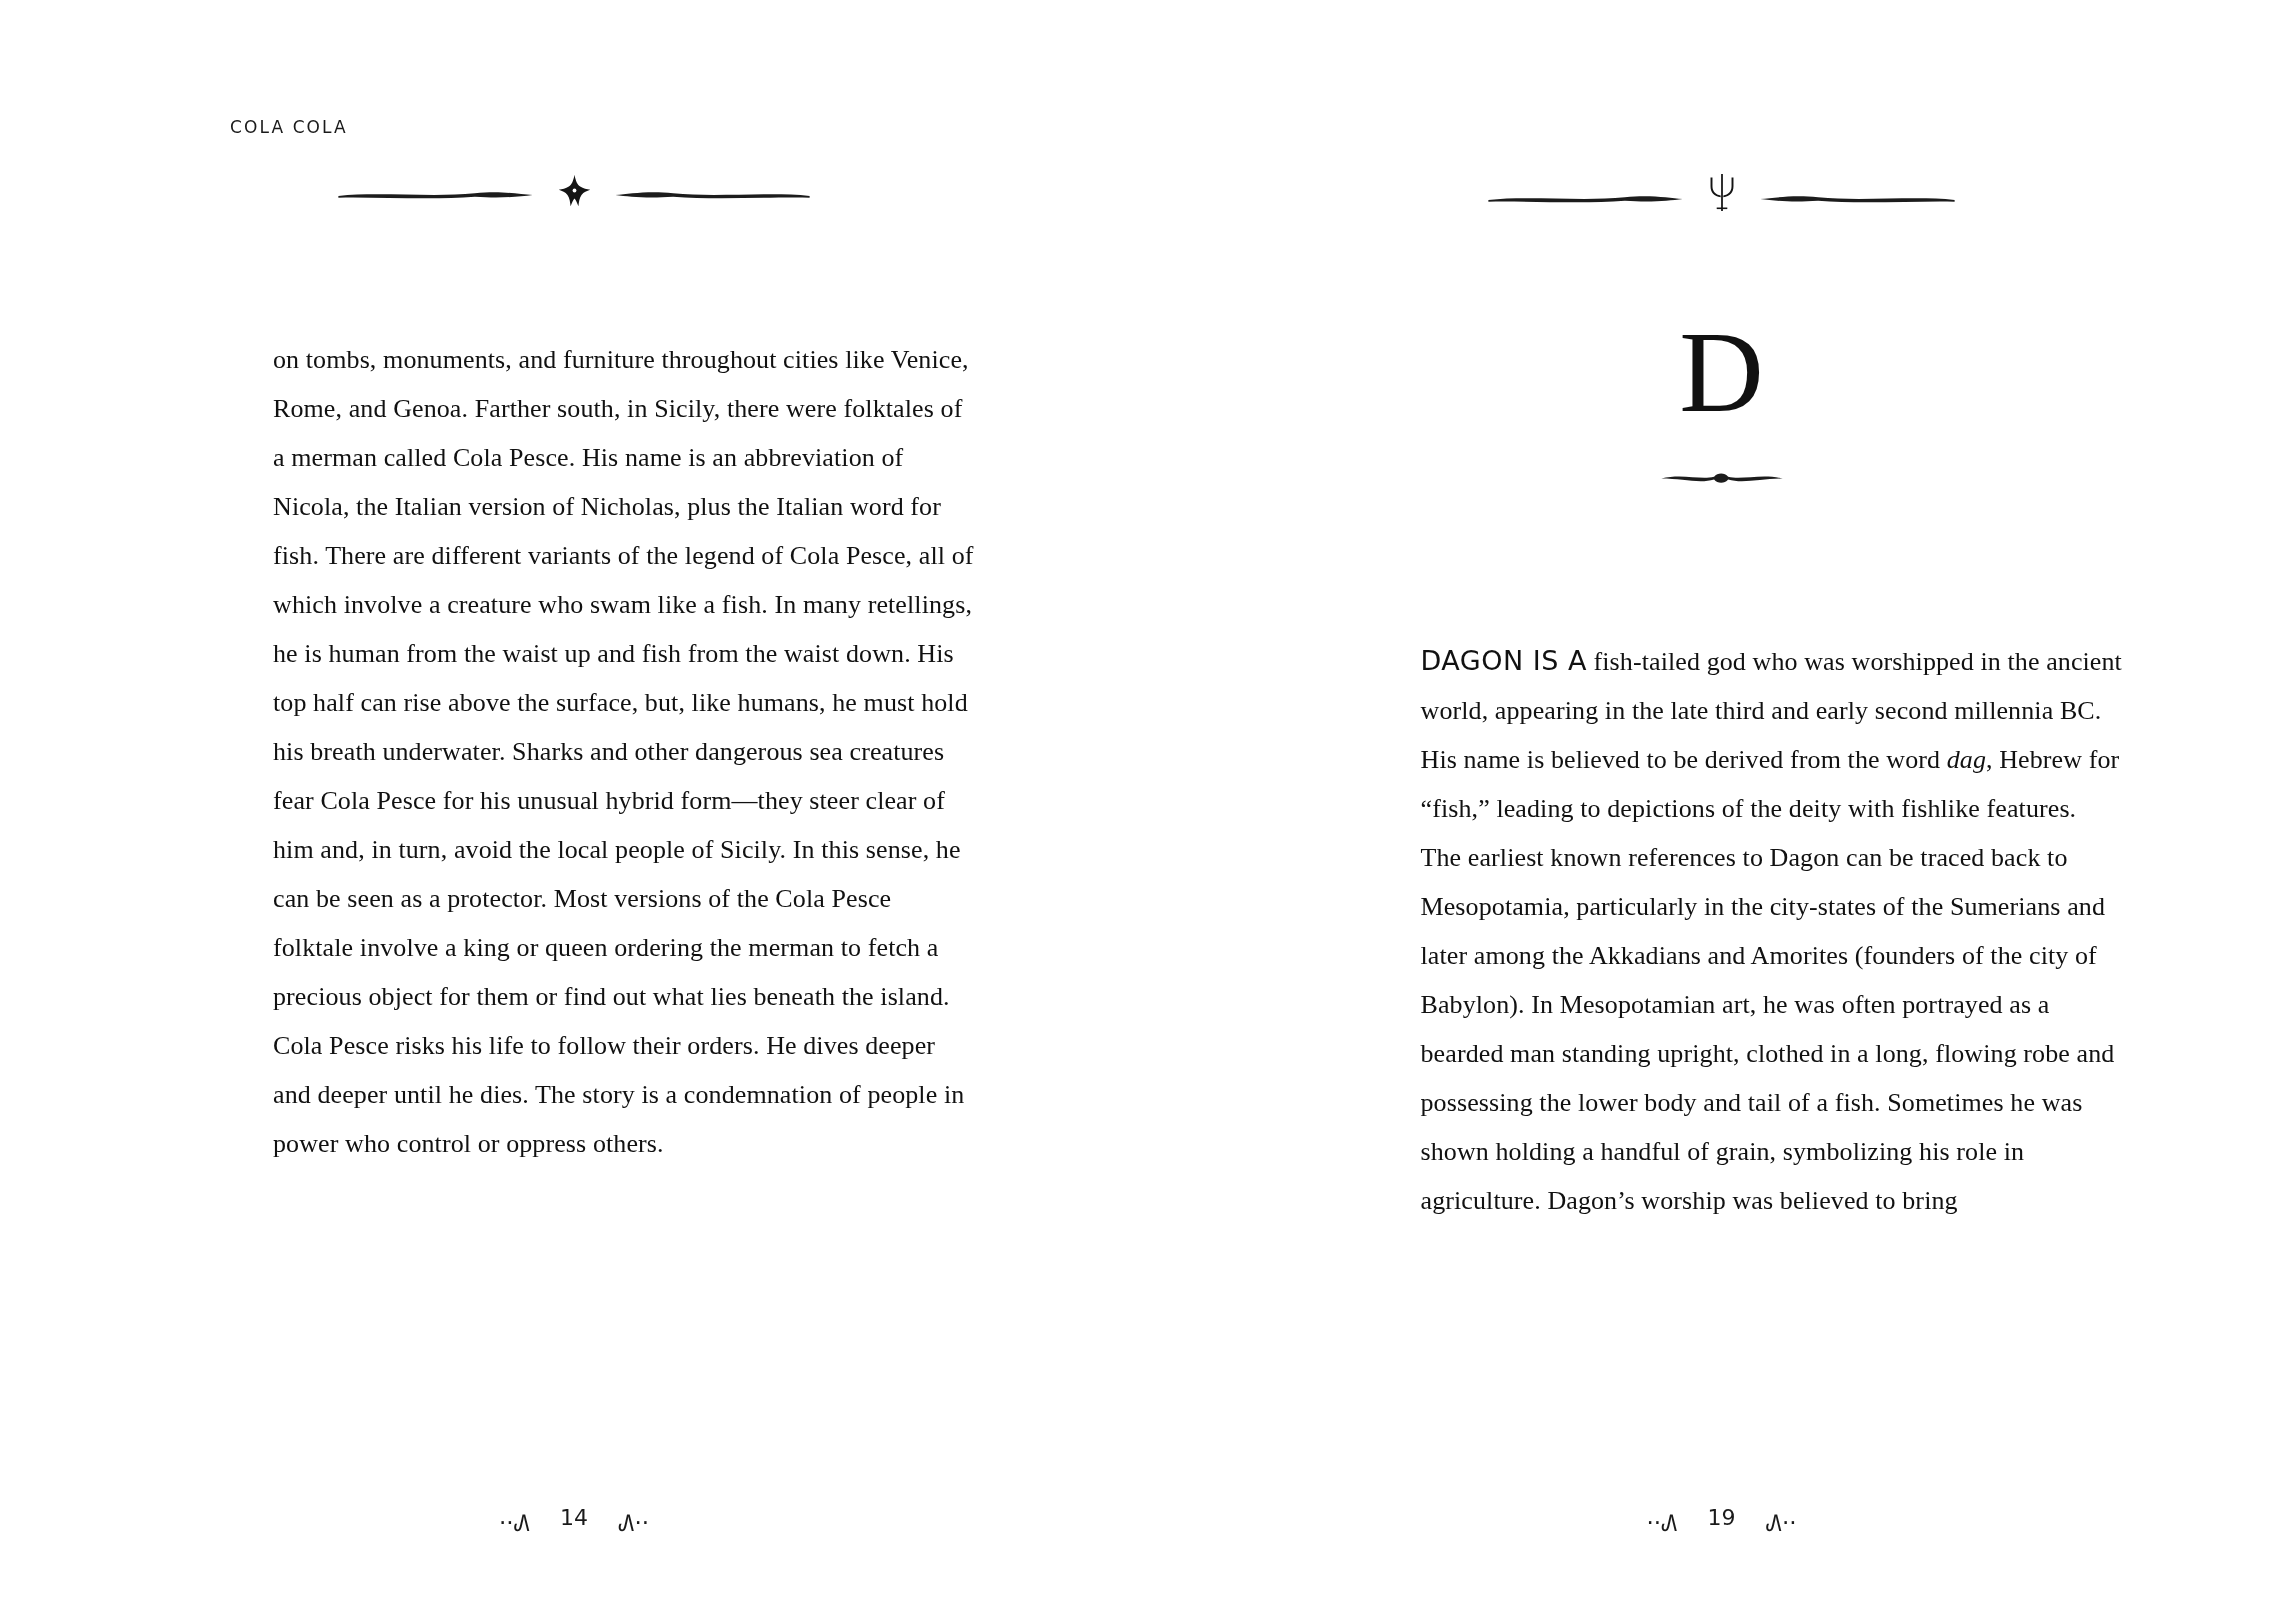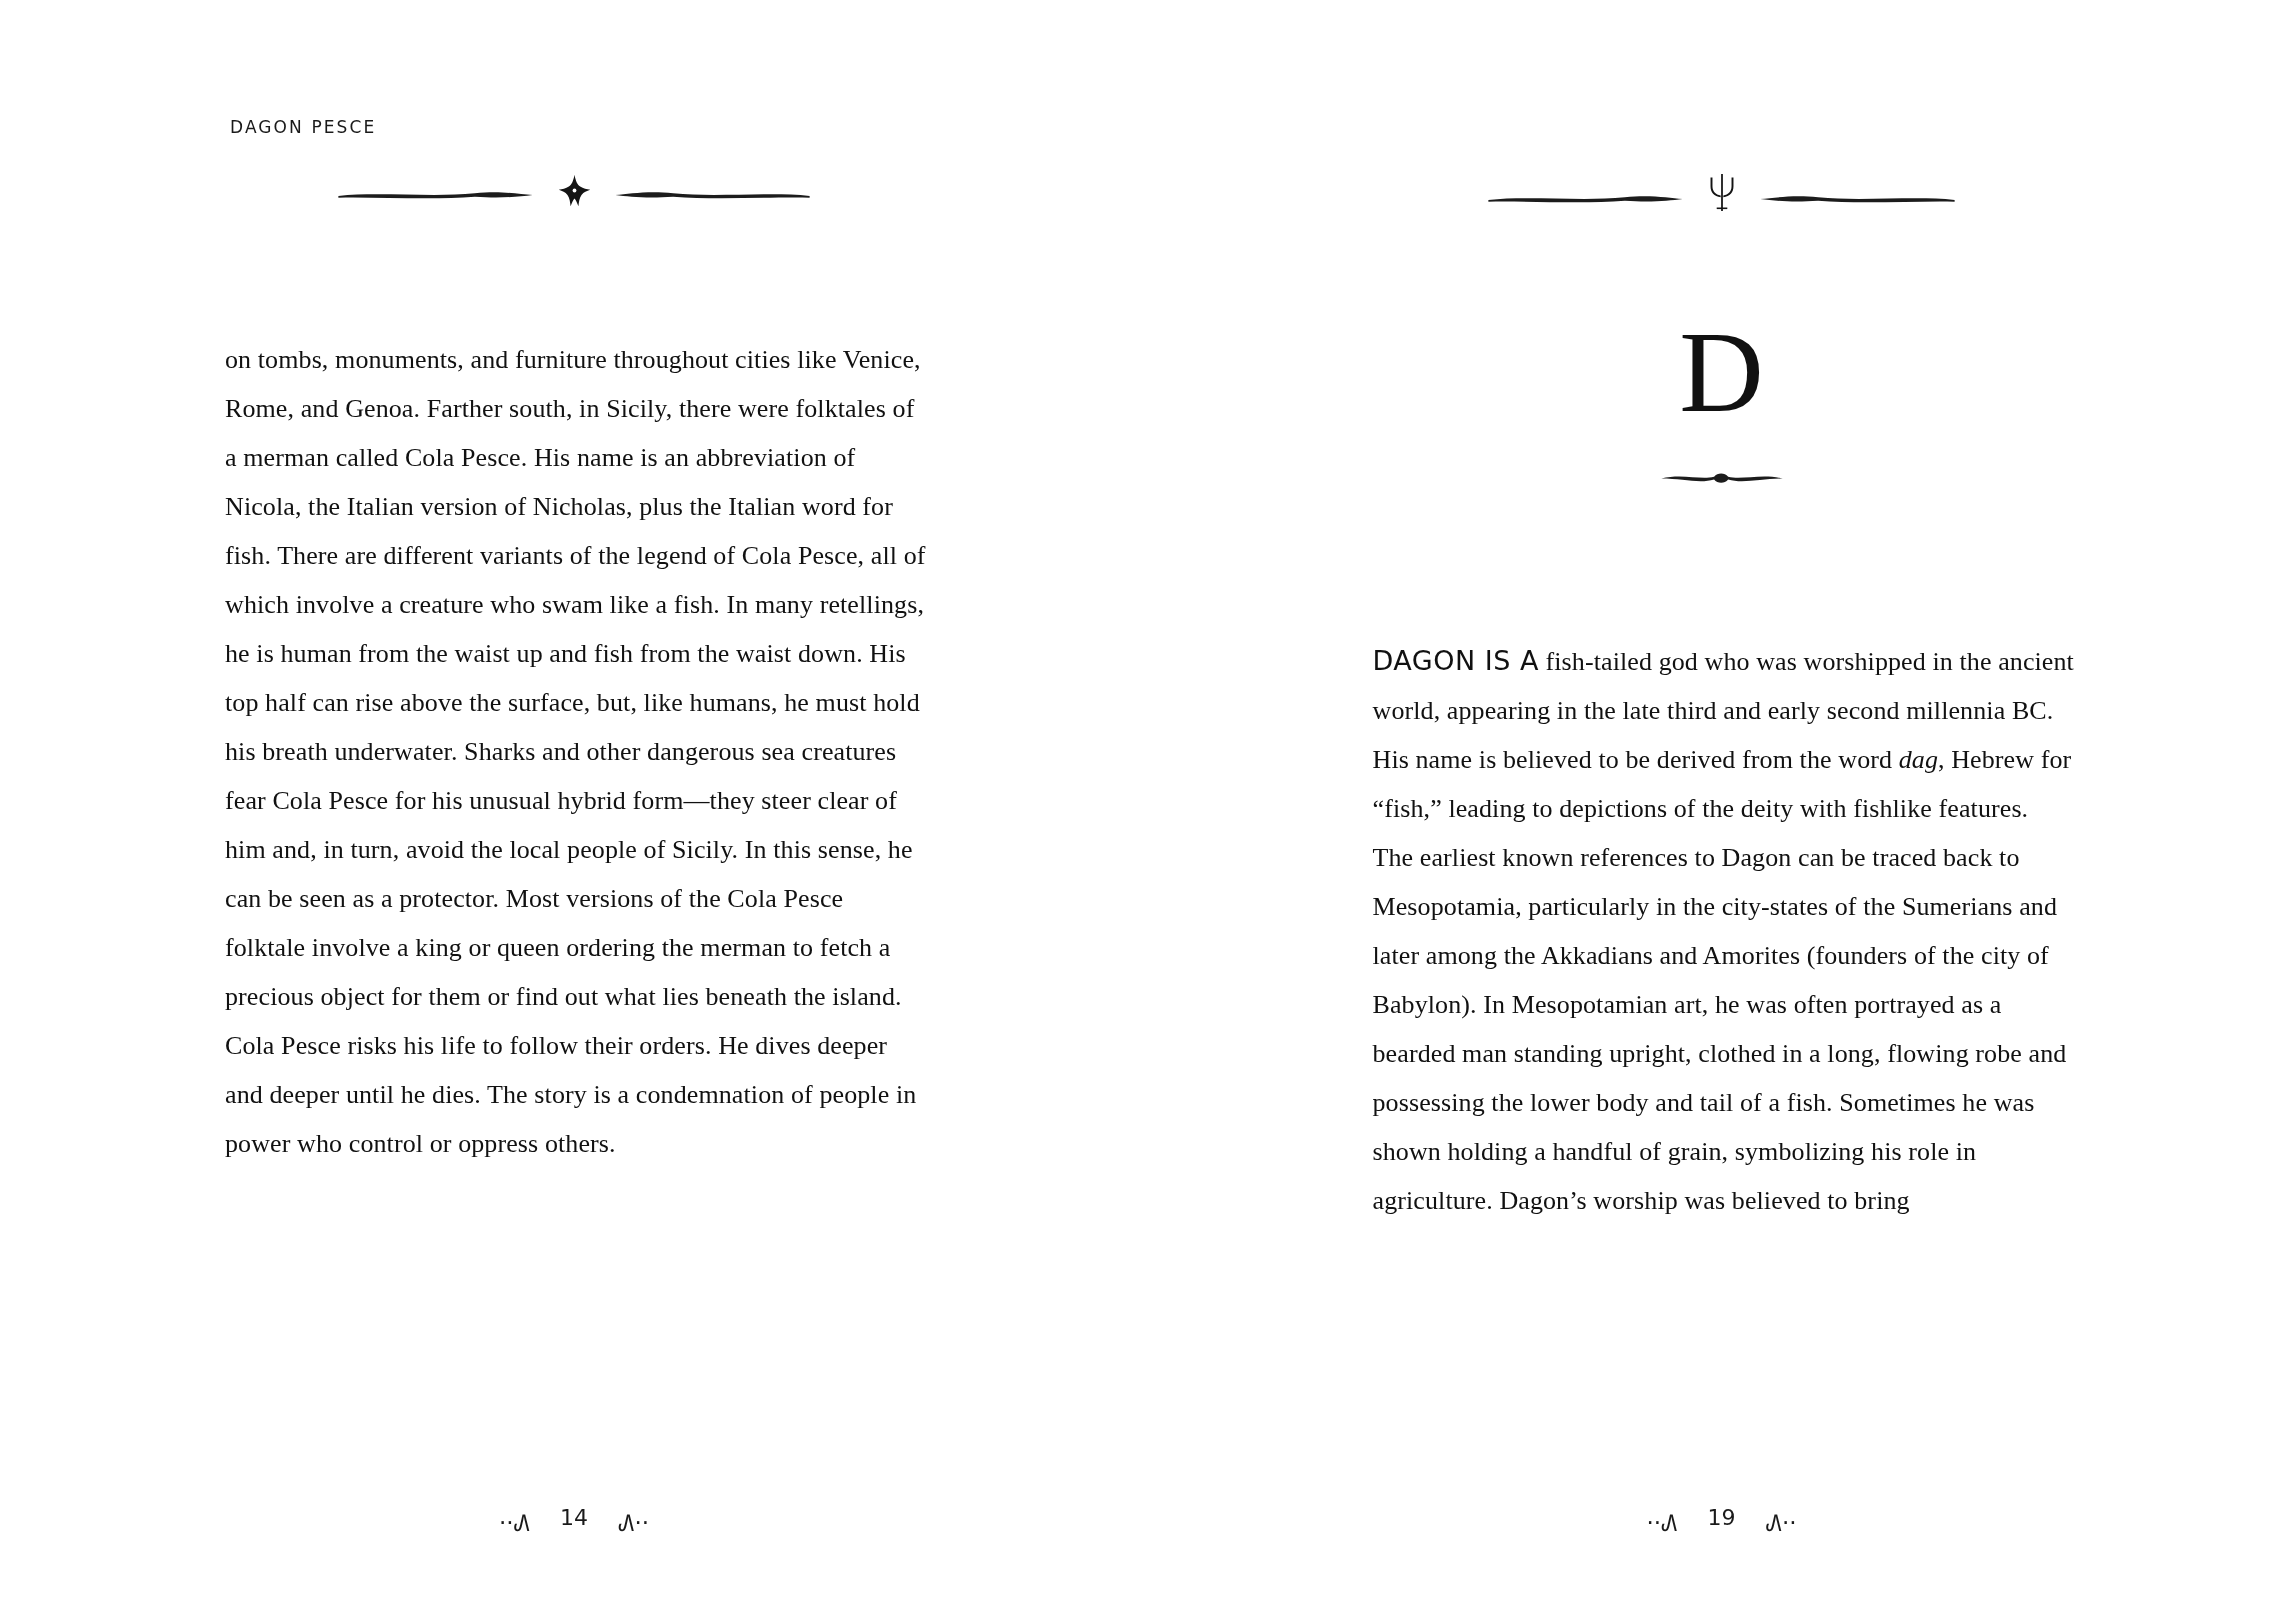--- a/index.html
+++ b/index.html
@@ -70,20 +70,21 @@
   
   .col {
     position: absolute;
     top: 335px;
     width: 702px;
     font-size: 26px;
     line-height: 49px;
     text-align: left;
     color: #111;
     letter-spacing: 0.1px;
+    margin-left: 48px;
   }
   .page-left .col { left: 225px; }
   .page-right .col { left: 225px; top: 636px; }
 
   .col p {
     margin: 0;
   }
   .col .smallcaps {
     font-family: "DejaVu Sans", sans-serif;
     font-size: 27px;
@@ -151,21 +152,21 @@
     text-align: right;
   }
 </style>
 </head>
 <body>
 
 <div class="spread">
 
   <div class="page page-left">
 
-    <div class="running-head">DAGON PESCE</div>
+    <div class="running-head">COLA COLA</div>
 
     <div class="orn-rule">
       <svg class="taper" width="203" height="14" viewBox="0 0 230 16">
         <path d="M4 9 C 50 4, 110 11, 160 6 C 190 3, 210 7, 226 8 C 210 10, 190 12, 160 10 C 110 14, 50 10, 4 11 Z" fill="#1c1c1c"></path>
       </svg>
       <span class="glyph">
         <svg width="35" height="35" viewBox="0 0 40 40">
           <path d="M20 2 C21.3 9 23 13 26.5 15.5 C30 18 34 18.5 38 19 C34 20.5 30.5 21.5 28 25 C25.5 28.5 25 33 24.5 38 C22.8 33.5 21.5 30.5 20 29 C18.5 30.5 17.2 33.5 15.5 38 C15 33 14.5 28.5 12 25 C9.5 21.5 6 20.5 2 19 C6 18.5 10 18 13.5 15.5 C17 13 18.7 9 20 2 Z" fill="#141414"></path>
           <circle cx="20" cy="20" r="2.2" fill="#ffffff"></circle>
         </svg>

